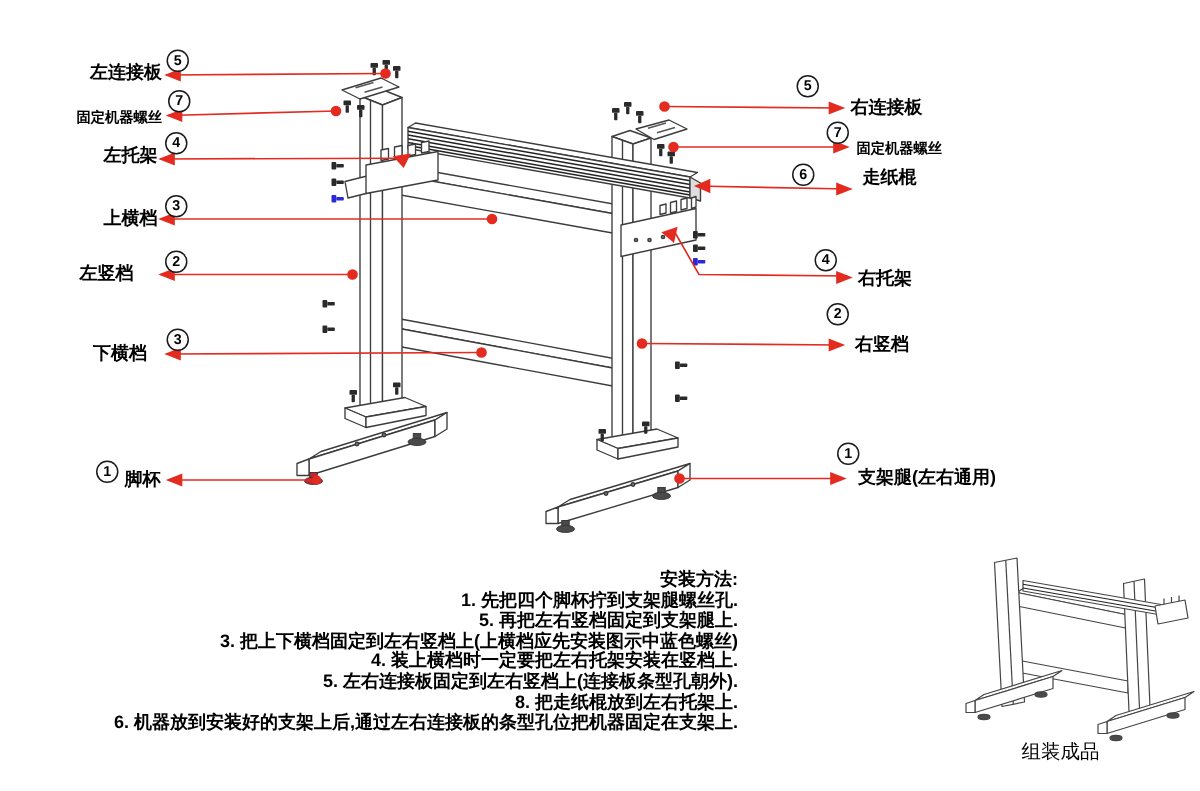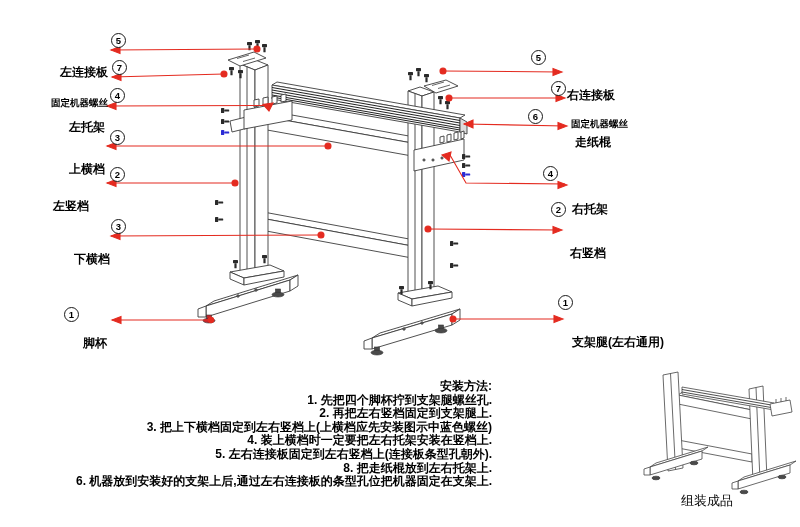--- a/index.html
+++ b/index.html
@@ -1,21 +1,21 @@
 <!DOCTYPE html>
 <html><head>
 <meta charset="utf-8">
 <style>
   html,body{margin:0;padding:0;}
   body{width:800px;height:527px;background:#ffffff;overflow:hidden;
        font-family:"Liberation Sans","DejaVu Sans",sans-serif;}
   .canvas{position:relative;width:800px;height:527px;background:#fff;}
   svg{position:absolute;left:0;top:0;}
   .plabel{position:absolute;font-size:12px;font-weight:bold;color:#000;
-          white-space:nowrap;line-height:13px;margin-top:24px;}
+          white-space:nowrap;line-height:13px;}
   .plabel.small{font-size:9.5px;text-align:right;}
   .ralign{text-align:right;}
   .cnum{position:absolute;width:13px;height:13px;border:1.2px solid #1a1a1a;
         border-radius:50%;font-size:9.5px;line-height:13px;font-weight:bold;
         text-align:center;background:#fff;color:#000;}
   .instructions{position:absolute;left:22px;top:380px;width:470px;
                 font-size:12px;font-weight:600;color:#000;line-height:13.6px;text-align:right;}
   .instructions div{margin:0 0 0 0;}
   .caption{position:absolute;left:681px;top:492px;font-size:13px;
            font-weight:normal;color:#000;}
@@ -251,34 +251,34 @@
   <span class="cnum" style="left:528px;top:109px">6</span>
   <span class="cnum" style="left:543px;top:166px">4</span>
   <span class="cnum" style="left:551px;top:202px">2</span>
   <span class="cnum" style="left:558px;top:295px">1</span>
 
   <div class="plabel ralign" style="left:20px;top:42px;width:88px">左连接板</div>
   <div class="plabel ralign small" style="left:18px;top:72px;width:90px">固定机器螺丝</div>
   <div class="plabel ralign" style="left:20px;top:97px;width:85px">左托架</div>
   <div class="plabel ralign" style="left:20px;top:139px;width:85px">上横档</div>
   <div class="plabel ralign" style="left:4px;top:176px;width:85px">左竖档</div>
-  <div class="plabel ralign" style="left:25px;top:229px;width:85px">下横档</div>
+  <div class="plabel ralign" style="left:13px;top:229px;width:85px">下横档</div>
   <div class="plabel" style="left:83px;top:313px">脚杯</div>
 
   <div class="plabel" style="left:567px;top:65px">右连接板</div>
   <div class="plabel small" style="left:571px;top:93px">固定机器螺丝</div>
   <div class="plabel" style="left:575px;top:112px">走纸棍</div>
   <div class="plabel" style="left:572px;top:179px">右托架</div>
   <div class="plabel" style="left:570px;top:223px">右竖档</div>
   <div class="plabel" style="left:572px;top:312px">支架腿(左右通用)</div>
 
   <div class="instructions">
     <div>安装方法:</div>
     <div>1. 先把四个脚杯拧到支架腿螺丝孔.</div>
-    <div>2. 再把左右竖档固定到支架腿上.</div>
+    <div>5. 再把左右竖档固定到支架腿上.</div>
     <div>3. 把上下横档固定到左右竖档上(上横档应先安装图示中蓝色螺丝)</div>
     <div>4. 装上横档时一定要把左右托架安装在竖档上.</div>
     <div>5. 左右连接板固定到左右竖档上(连接板条型孔朝外).</div>
     <div>8. 把走纸棍放到左右托架上.</div>
     <div>6. 机器放到安装好的支架上后,通过左右连接板的条型孔位把机器固定在支架上.</div>
   </div>
 
   <div class="caption">组装成品</div>
 
 </div>

